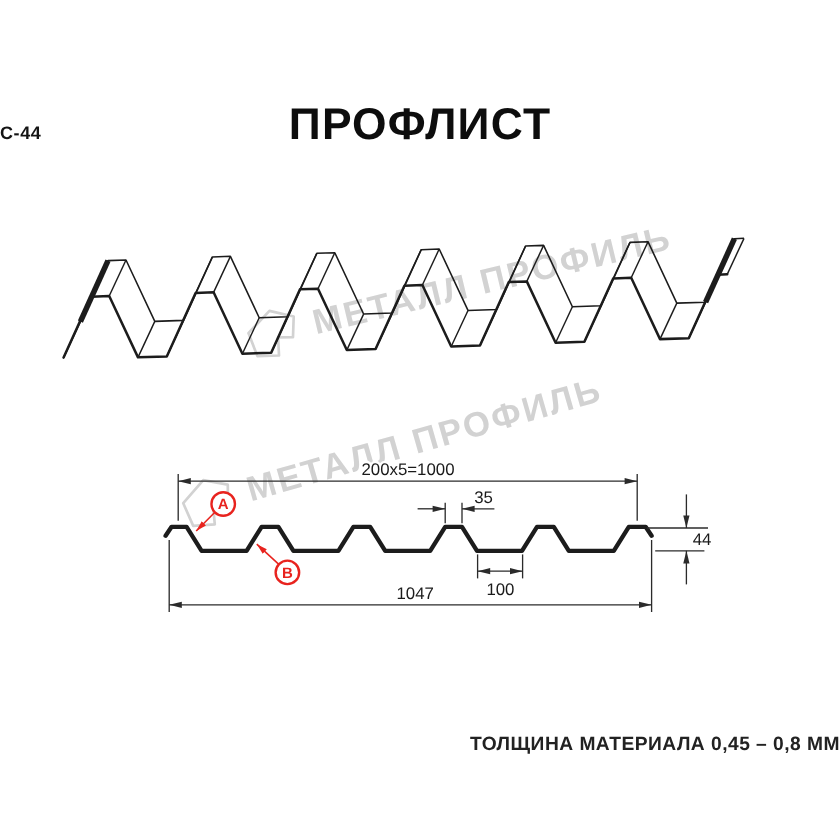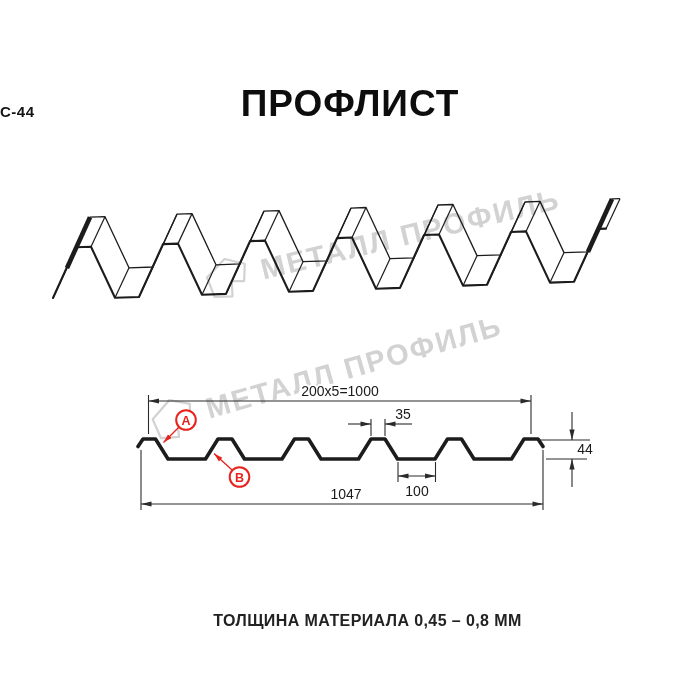--- a/index.html
+++ b/index.html
@@ -7,21 +7,21 @@
   }
   *{margin:0;padding:0;box-sizing:border-box;}
   html,body{background:#fff;}
   body{font-family:"Liberation Sans",sans-serif;}
   .page{position:relative;width:700px;height:700px;background:#fff;overflow:hidden;}
 
   .title{position:absolute;top:63px;left:0;right:0;text-align:center;
          font-size:37px;font-weight:700;letter-spacing:1px;color:#0D0D0D;z-index:3;margin-top:20px;}
   .subtitle{position:absolute;top:103px;left:0;right:0;text-align:left;
          font-size:15px;font-weight:700;letter-spacing:.5px;color:#141414;z-index:3;}
-  .footer{position:absolute;top:612px;left:0;right:0;text-align:center;
+  .footer{position:absolute;top:612px;left:0;right:0;text-align:right;
          font-size:16px;font-weight:700;letter-spacing:.4px;color:#222;z-index:3;padding-left:35px;}
 
   .wm{position:absolute;display:flex;align-items:center;gap:9px;white-space:nowrap;
       color:var(--wmc);font-weight:700;font-size:29px;letter-spacing:2px;
       transform-origin:left center;z-index:1;}
   .wm .wmlogo polygon{fill:none;stroke:var(--wmc);stroke-width:2.4;stroke-linejoin:round;}
   .wm1{left:202px;top:262px;transform:rotate(-13.5deg);}
   .wm2{left:148px;top:404px;transform:rotate(-16deg);}
 
   svg.scene{position:absolute;left:0;top:0;z-index:2;}

